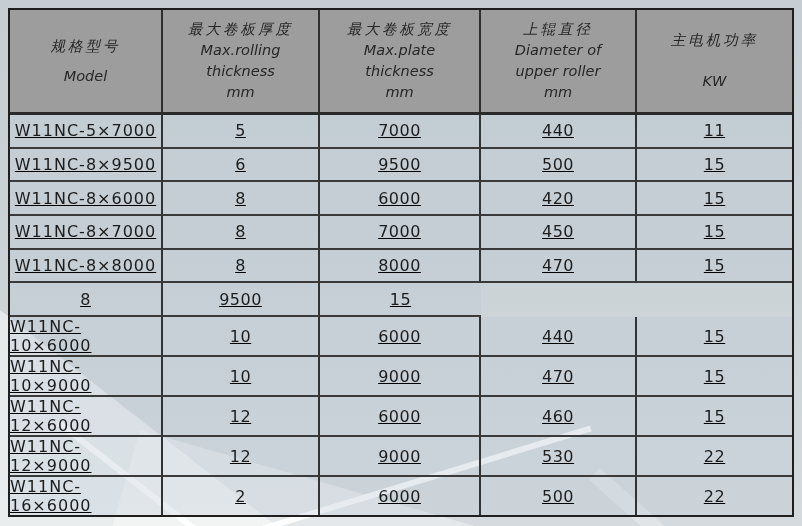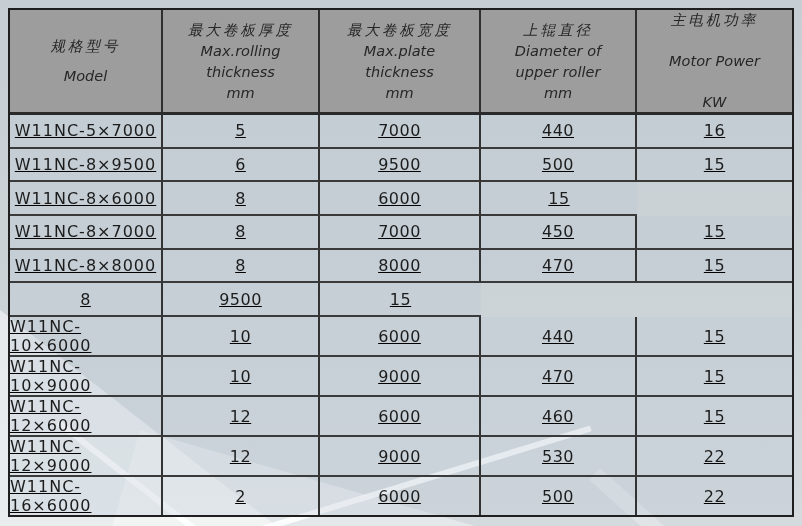--- a/index.html
+++ b/index.html
@@ -87,45 +87,45 @@
           <span>mm</span>
         </div>
         <div class="th">
           <span class="zh">上辊直径</span>
           <span>Diameter of</span>
           <span>upper roller</span>
           <span>mm</span>
         </div>
         <div class="th c5 last">
           <span class="zh">主电机功率</span>
-          <span>Motor Power</span>
           <span>KW</span>
         </div>
       </div>
     </div>
 
     <div class="tbody">
       <div class="trow">
         <div class="td model">W11NC-5×7000</div>
         <div class="td">5</div>
         <div class="td">7000</div>
         <div class="td">440</div>
-        <div class="td last">16</div>
+        <div class="td last">11</div>
       </div>
       <div class="trow">
         <div class="td model">W11NC-8×9500</div>
         <div class="td">6</div>
         <div class="td">9500</div>
         <div class="td">500</div>
         <div class="td last">15</div>
       </div>
       <div class="trow">
         <div class="td model">W11NC-8×6000</div>
         <div class="td">8</div>
         <div class="td">6000</div>
+        <div class="td">420</div>
         <div class="td last">15</div>
       </div>
       <div class="trow">
         <div class="td model">W11NC-8×7000</div>
         <div class="td">8</div>
         <div class="td">7000</div>
         <div class="td">450</div>
         <div class="td last">15</div>
       </div>
       <div class="trow">

